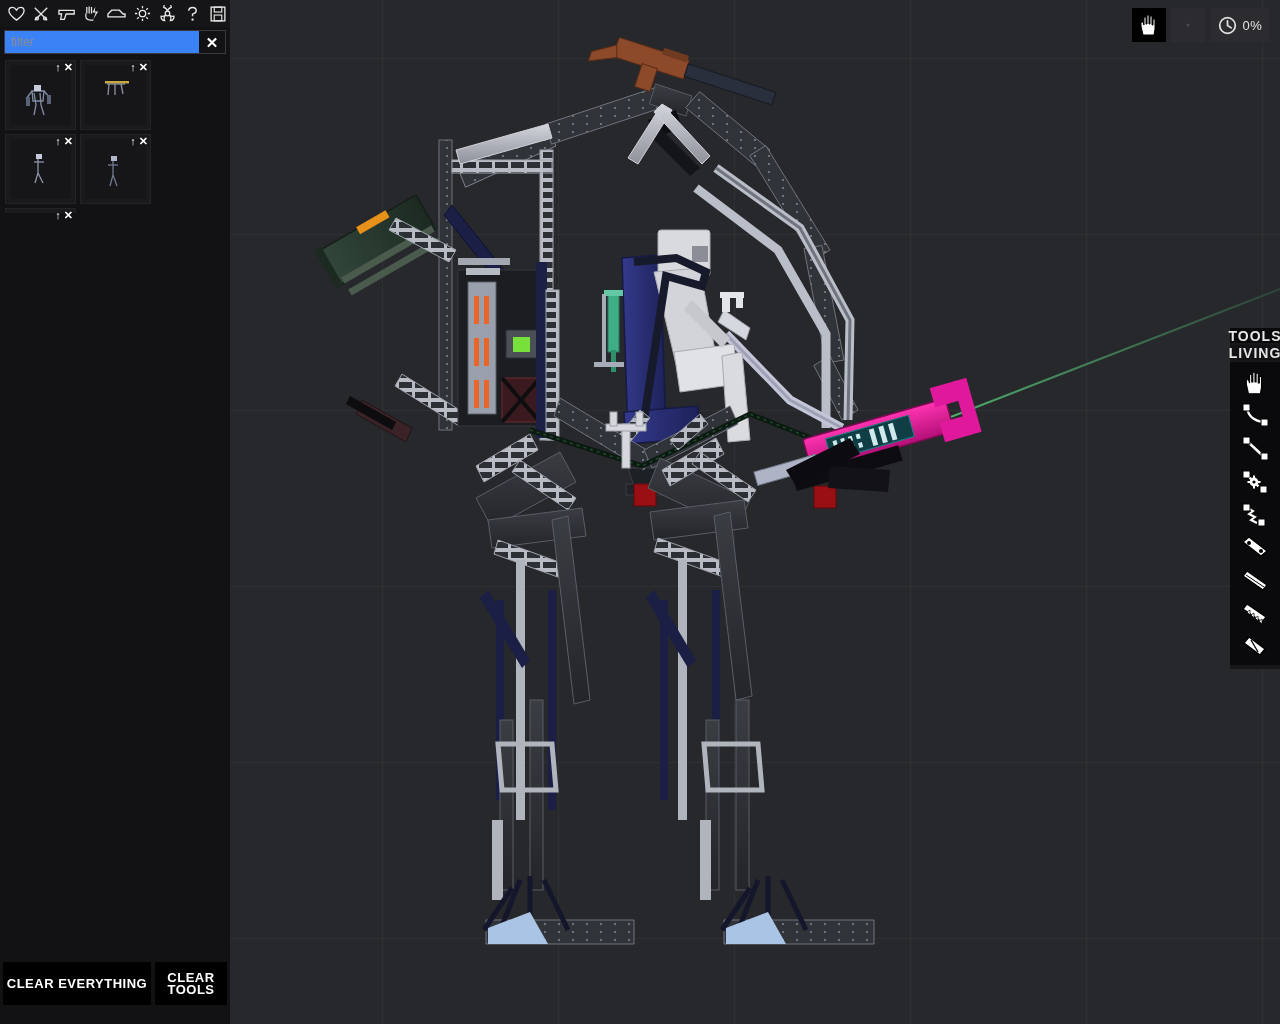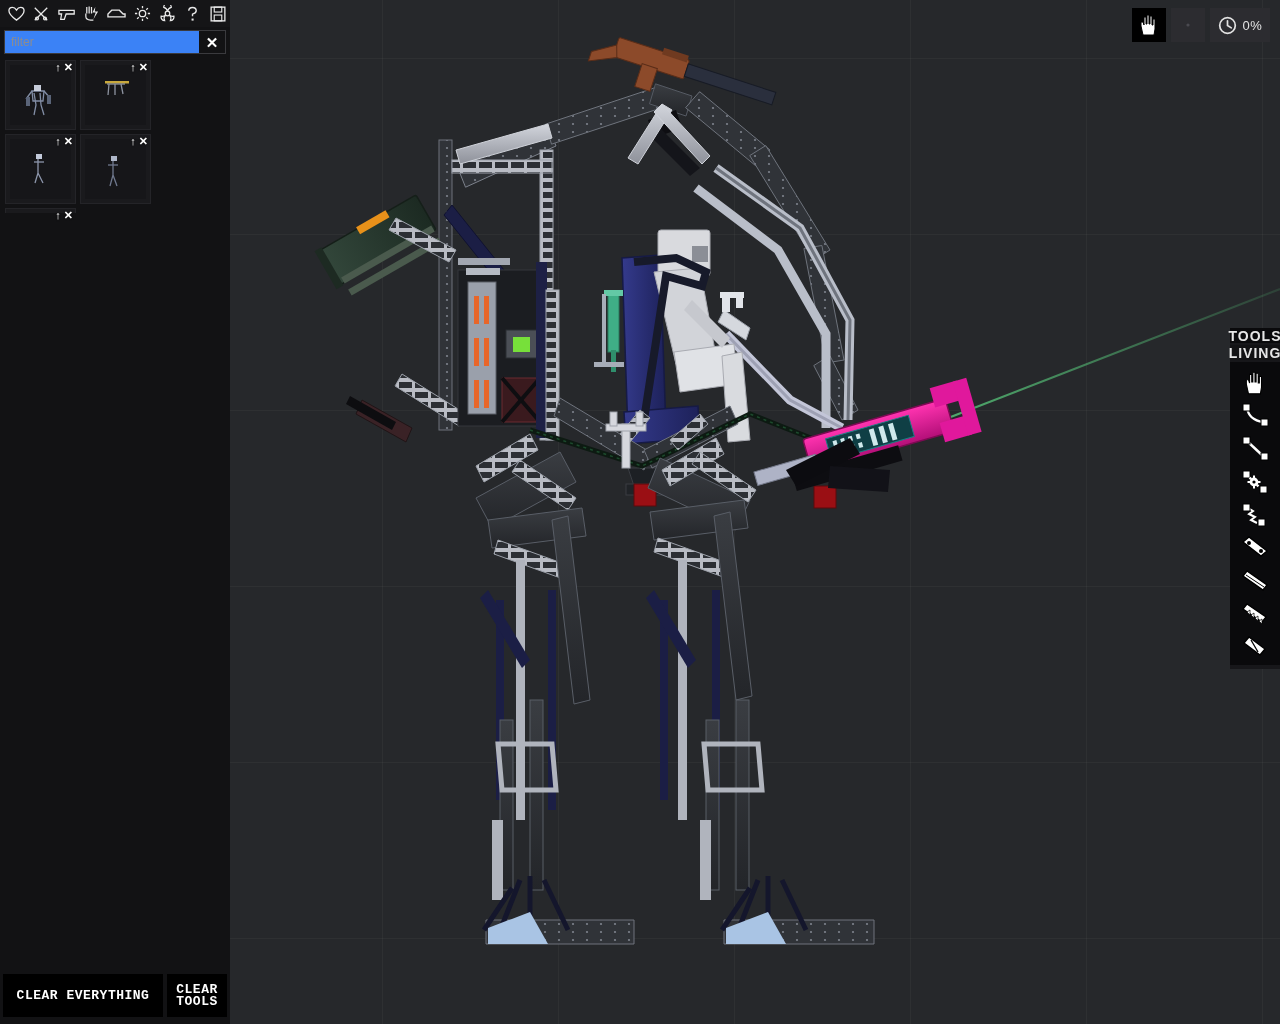--- a/index.html
+++ b/index.html
@@ -73,32 +73,31 @@
   }
   .thumb-ctrls span {
     color:#fff; font-size:11px; line-height:11px; font-weight:bold;
     cursor:pointer; text-shadow:0 0 2px #000;
   }
   .thumb svg { position:absolute; left:0; top:0; }
 
   #left-fill { position:absolute; left:0; top:213px; right:0; bottom:50px; background:#121214; }
 
   #bottom-btns {
-    position:absolute; left:0; bottom:4px; width:230px; height:49px;
+    position:absolute; left:0; bottom:16px; width:230px; height:49px;
     background:#121214; display:flex; align-items:center; padding:3px;
     gap:4px;
-    font-family:Liberation Mono, monospace;
   }
   .clr-btn {
     background:#000; color:#fff; font-weight:bold; letter-spacing:.5px;
     display:flex; align-items:center; justify-content:center; text-align:center;
     cursor:pointer; height:43px; line-height:12px;
   }
   #clear-everything { flex:1; font-size:13px; }
-  #clear-living { width:60px; font-size:13px; }
+  #clear-living { width:72px; font-size:13px; }
 
   
   #hud {
     position:absolute; right:10px; top:8px; height:34px;
     display:flex; align-items:center; gap:5px; z-index:20;
   }
   .hud-box {
     width:34px; height:34px; display:flex; align-items:center; justify-content:center;
     background:#2c2c30; cursor:pointer;
   }

